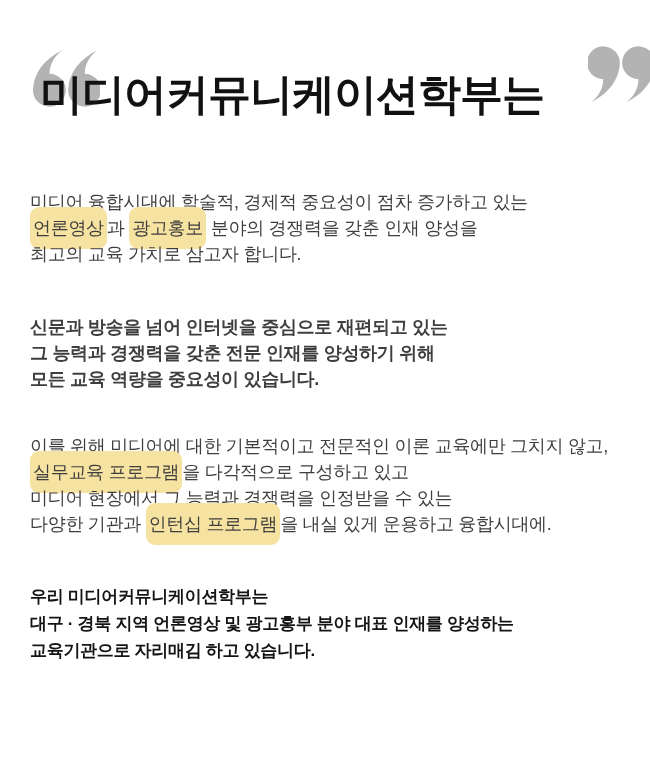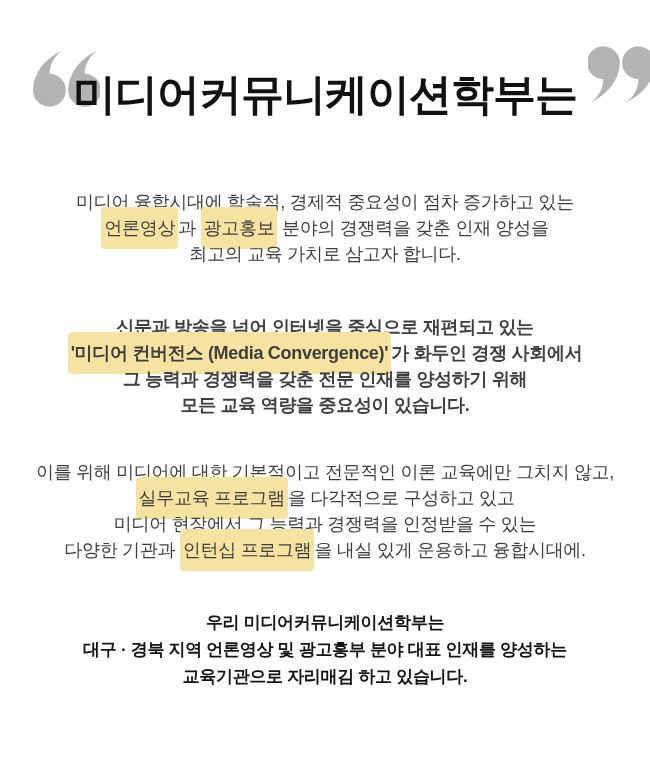--- a/index.html
+++ b/index.html
@@ -3,21 +3,21 @@
 <meta charset="utf-8">
 <style>
   html,body { margin:0; padding:0; }
   body {
     width:650px; height:760px;
     background:var(--background,#fff);
     font-family:"Liberation Sans","DejaVu Sans",sans-serif;
   }
   .canvas {
     position:relative; width:650px; height:744px;
-    overflow:hidden; text-align:center;
+    overflow:hidden; 
   }
   .quote-mark { position:absolute; }
   .quote-mark svg { display:block; }
   .quote-open  { left:32px;  top:50px; }
   .quote-close { left:588px; top:46px; }
   .title {
     position:relative; z-index:2;
     margin:70px 40px 0;
     font-size:43px; font-weight:800; letter-spacing:-1px;
     line-height:1.15; color:var(--title,#111);
@@ -31,21 +31,21 @@
   .p1 { margin-top:70px; }
   .p2 { margin-top:47px;font-weight:bold; }
   .p3 { margin-top:41px; }
   .closing {
     margin-top:46px;
     font-size:17px; line-height:27px;
     font-weight:bold; color:var(--closing,#141414);
   }
   .hl {
     background:var(--highlight,#f7e3a1);
-    padding:11px 3px; border-radius:4px;
+    padding:11px 3px; border-radius:9px;
   }
 </style>
 </head>
 <body>
 
 <div class="canvas">
 
   <span class="quote-mark quote-open">
     <svg width="68" height="57" viewBox="0 0 116 96" aria-hidden="true">
       <g fill="#b3b3b3">
@@ -67,21 +67,20 @@
   <h1 class="title">미디어커뮤니케이션학부는</h1>
 
   <div class="p p1">
       <div class="line"><span>미디어 융합시대에 학술적, 경제적 중요성이 점차 증가하고 있는</span></div>
       <div class="line"><span class="hl">언론영상</span><span>과 </span><span class="hl">광고홍보</span><span> 분야의 경쟁력을 갖춘 인재 양성을</span></div>
       <div class="line"><span>최고의 교육 가치로 삼고자 합니다.</span></div>
     </div>
 
   <div class="p p2">
       <div class="line"><span>신문과 방송을 넘어 인터넷을 중심으로 재편되고 있는</span></div>
-      <div class="line"><span class="hl">'미디어 컨버전스 (Media Convergence)'</span><span>가 화두인 경쟁 사회에서</span></div>
       <div class="line"><span>그 능력과 경쟁력을 갖춘 전문 인재를 양성하기 위해</span></div>
       <div class="line"><span>모든 교육 역량을 중요성이 있습니다.</span></div>
     </div>
 
   <div class="p p3">
       <div class="line"><span>이를 위해 미디어에 대한 기본적이고 전문적인 이론 교육에만 그치지 않고,</span></div>
       <div class="line"><span class="hl">실무교육 프로그램</span><span>을 다각적으로 구성하고 있고</span></div>
       <div class="line"><span>미디어 현장에서 그 능력과 경쟁력을 인정받을 수 있는</span></div>
       <div class="line"><span>다양한 기관과 </span><span class="hl">인턴십 프로그램</span><span>을 내실 있게 운용하고 융합시대에.</span></div>
     </div>

